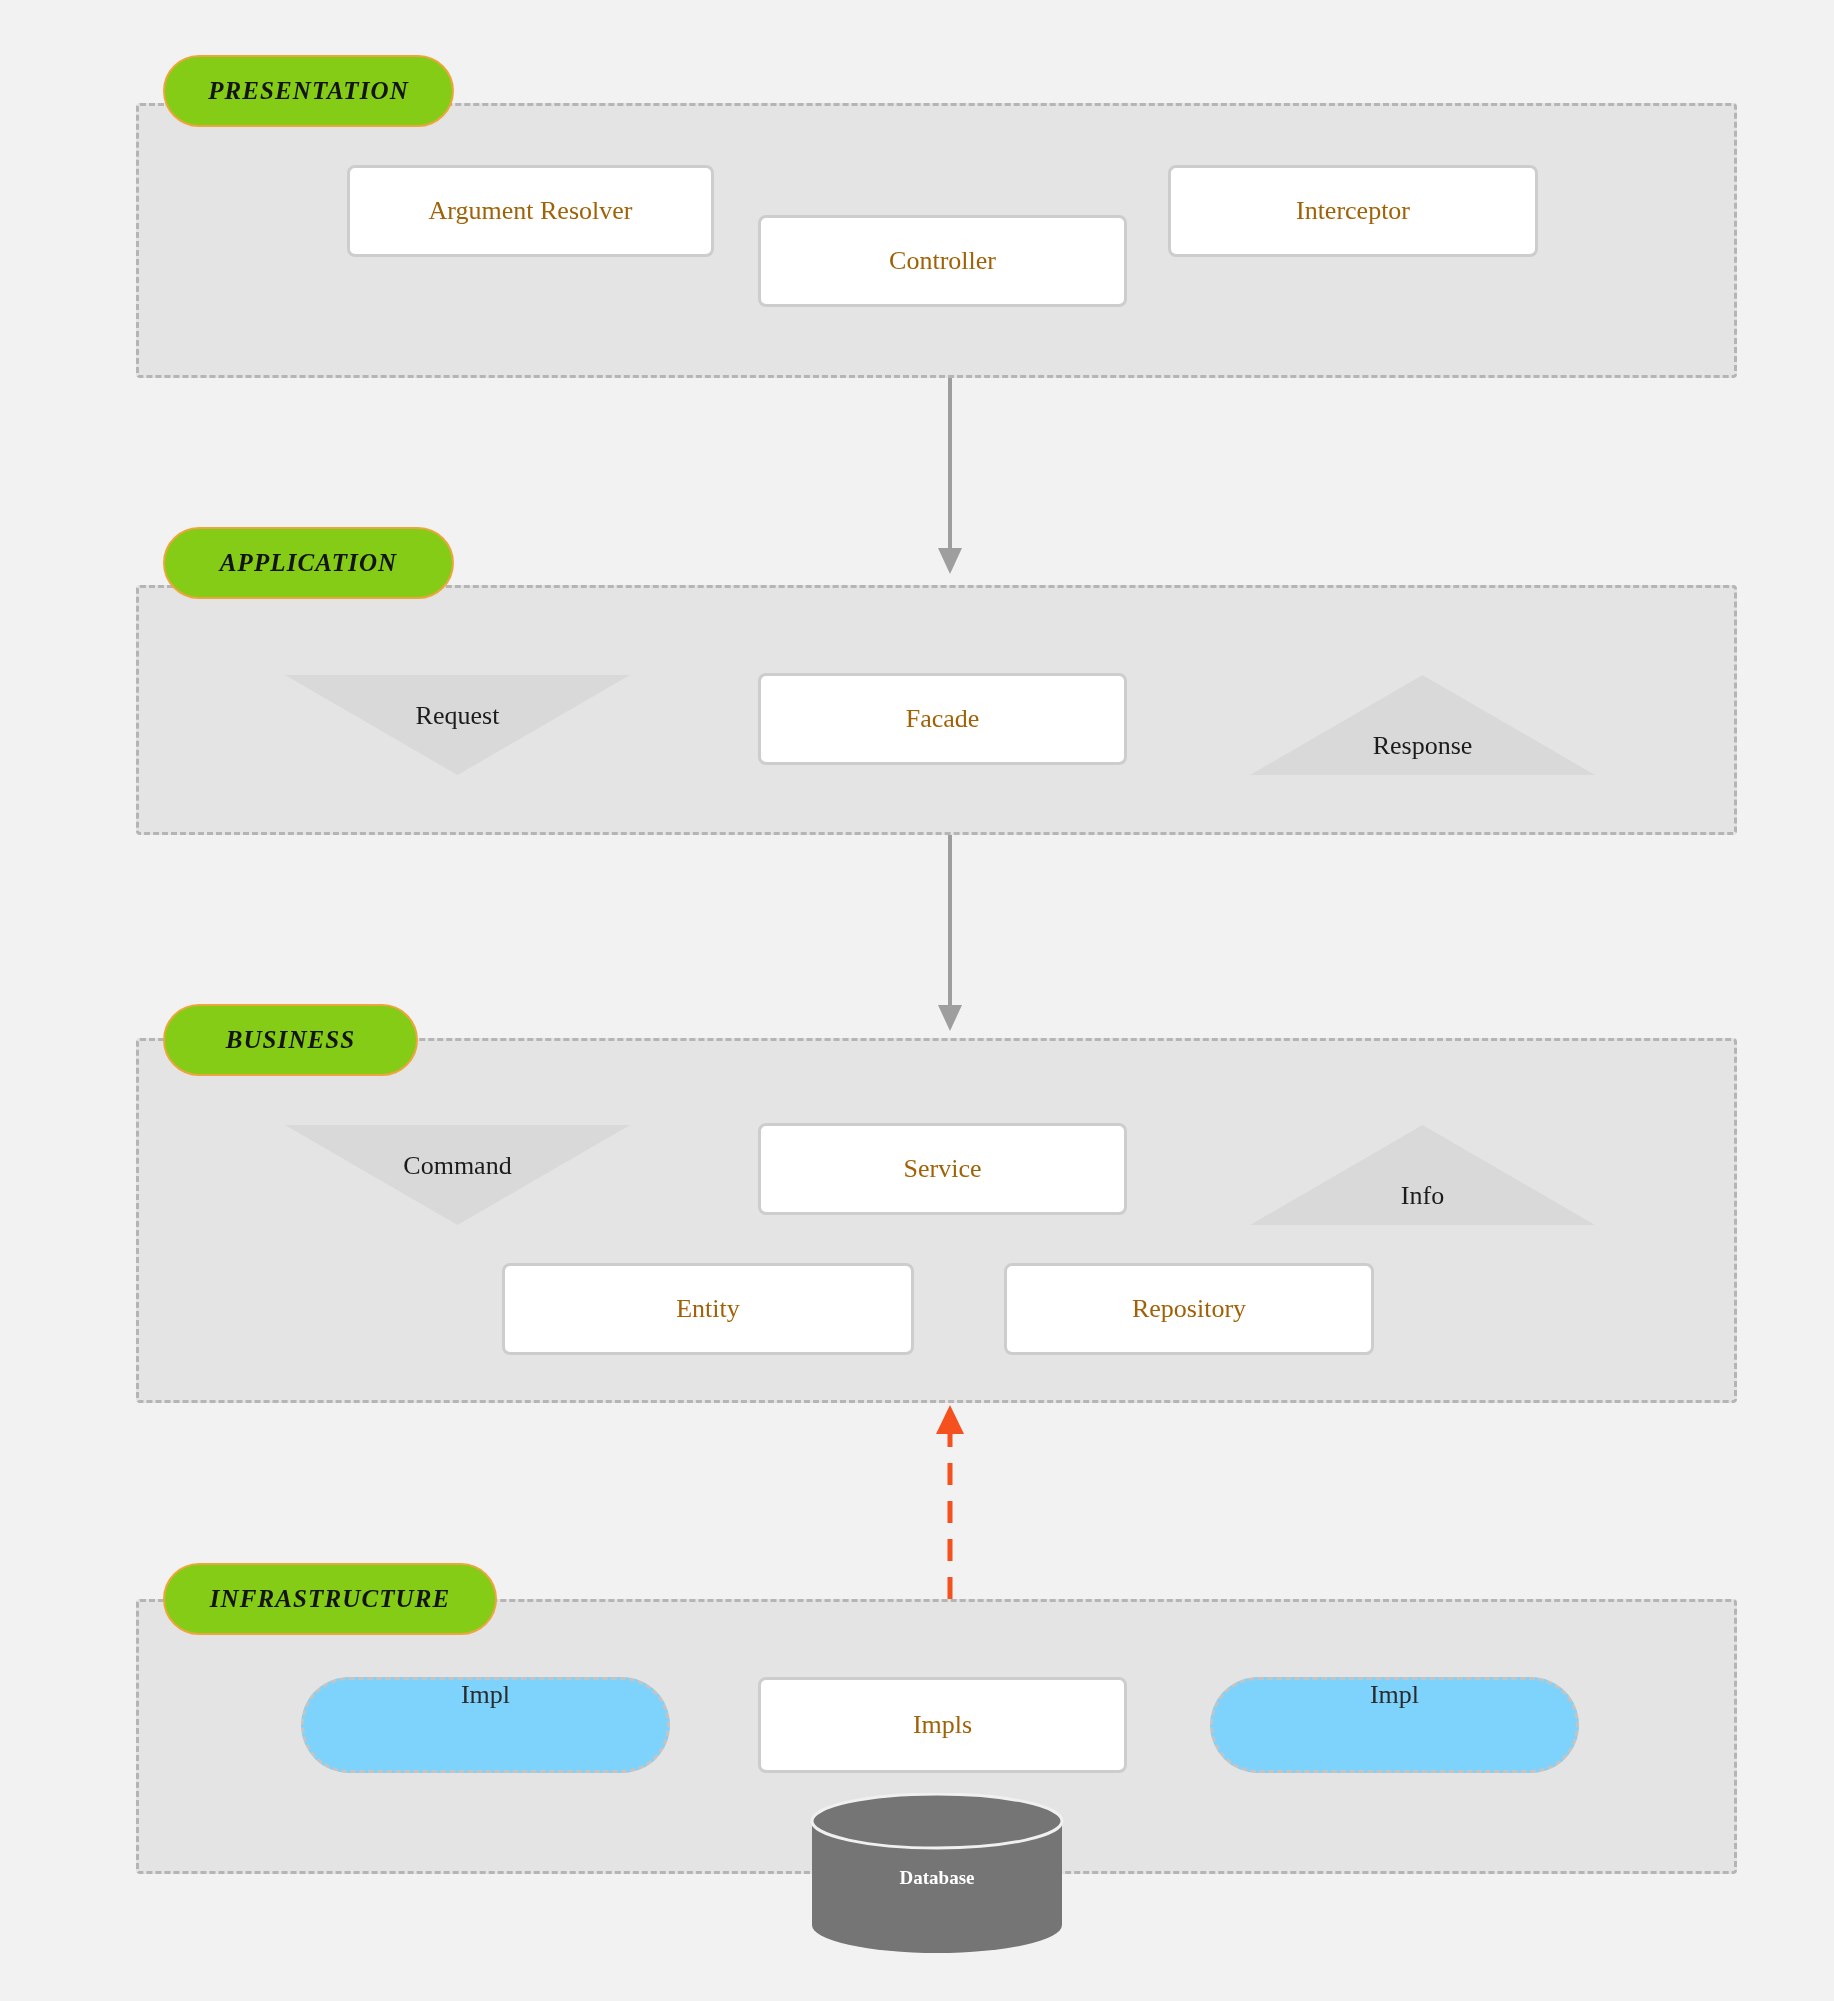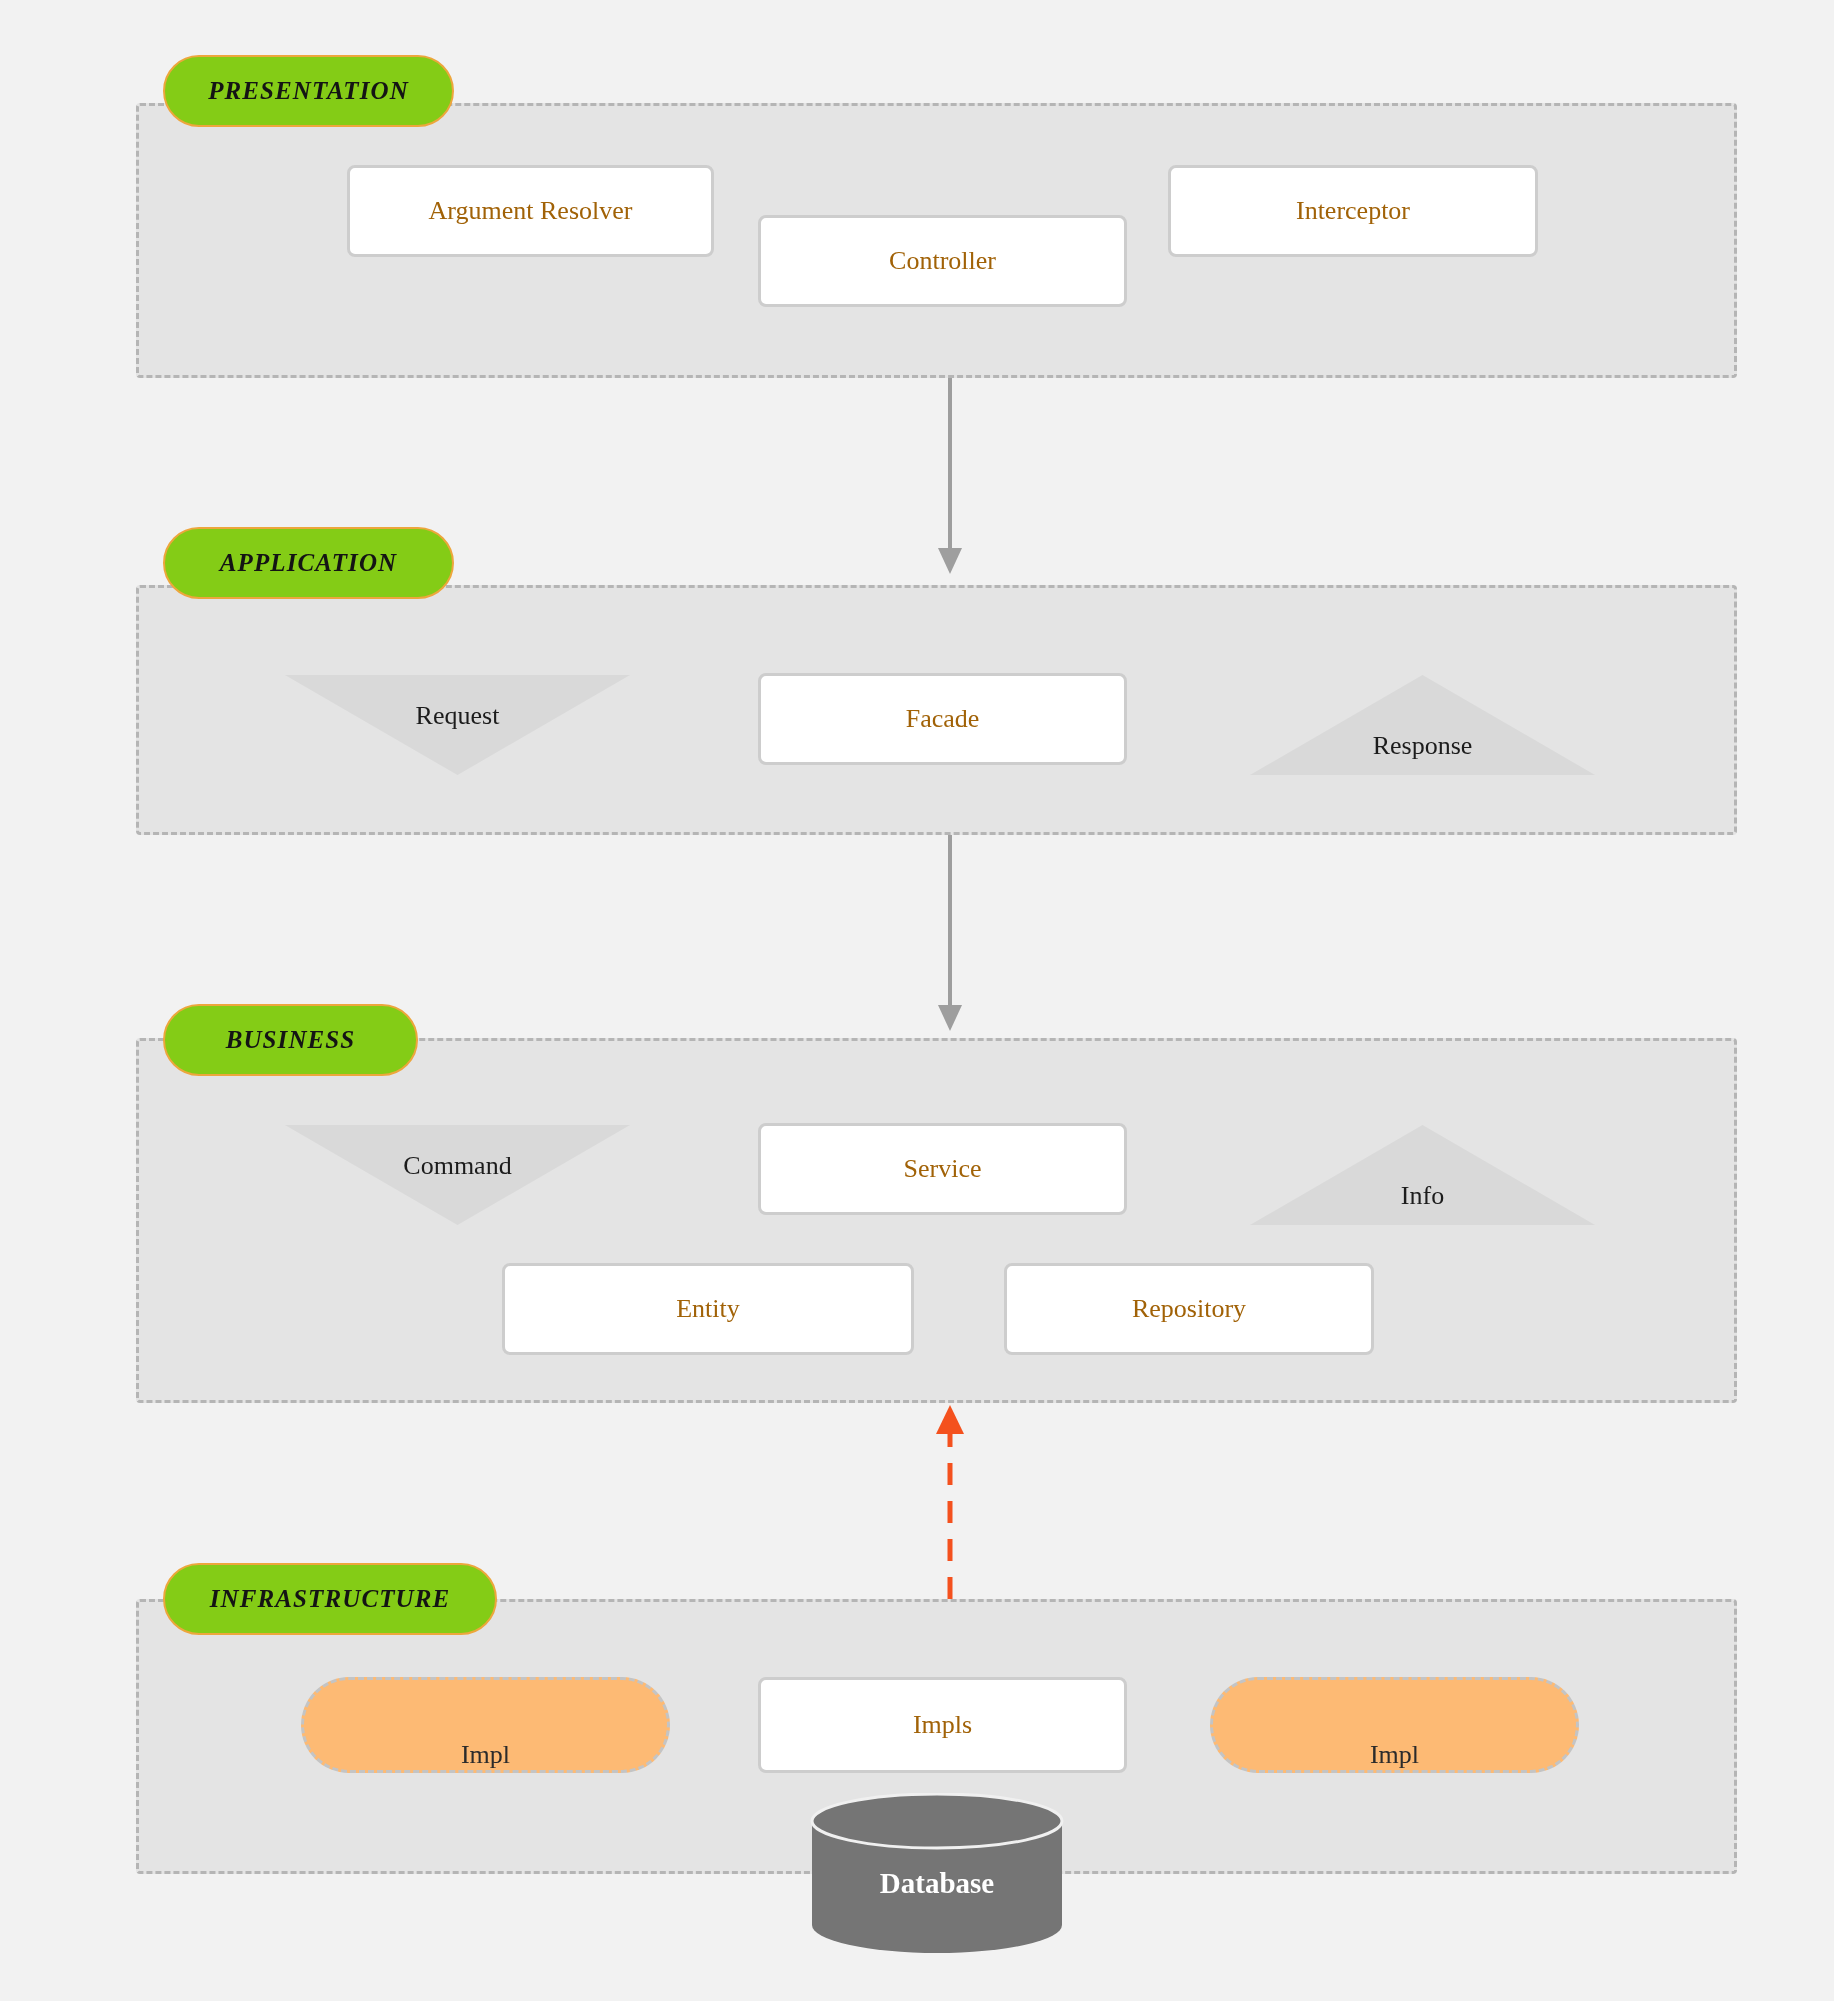--- a/index.html
+++ b/index.html
@@ -64,23 +64,23 @@
     font-size: 26px;
     color: #a16207;
     z-index: 4;
   }
 
   
   .pill-box {
     position: absolute;
     box-sizing: border-box;
     display: flex;
-    align-items: flex-end;
+    align-items: flex-start;
     justify-content: center;
-    background: #fdba74;
+    background: #7dd3fc;
     border: 3px dashed #c4c4c4;
     border-radius: 48px;
     font-size: 26px;
     color: #2b2b2b;
     z-index: 4;
   }
 
   
   .tri {
     position: absolute;
@@ -115,21 +115,21 @@
     position: absolute;
     z-index: 7;
   }
   .db-label {
     position: absolute;
     left: 0;
     width: 100%;
     text-align: center;
     top: 74px;
     color: #ffffff;
-    font-size: 29px;
+    font-size: 19px;
     font-weight: bold;
     z-index: 2;
   }
 </style>
 </head>
 <body>
 
 <div id="canvas">
 
   <div class="layer" style="left:136px; top:103px; width:1601px; height:275px;"></div>

